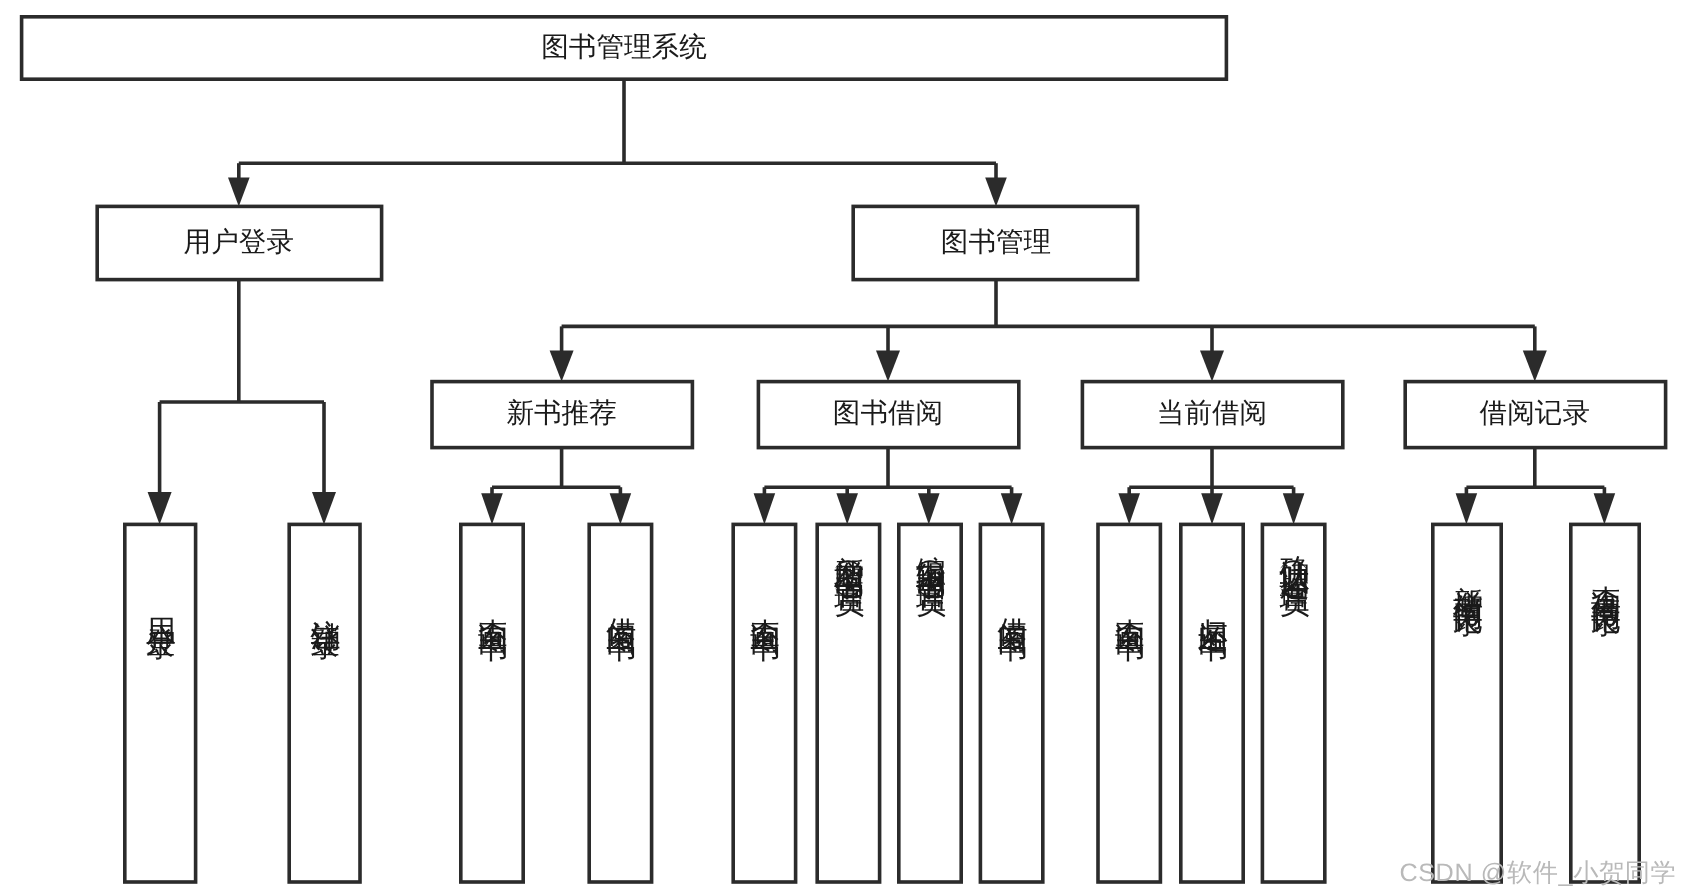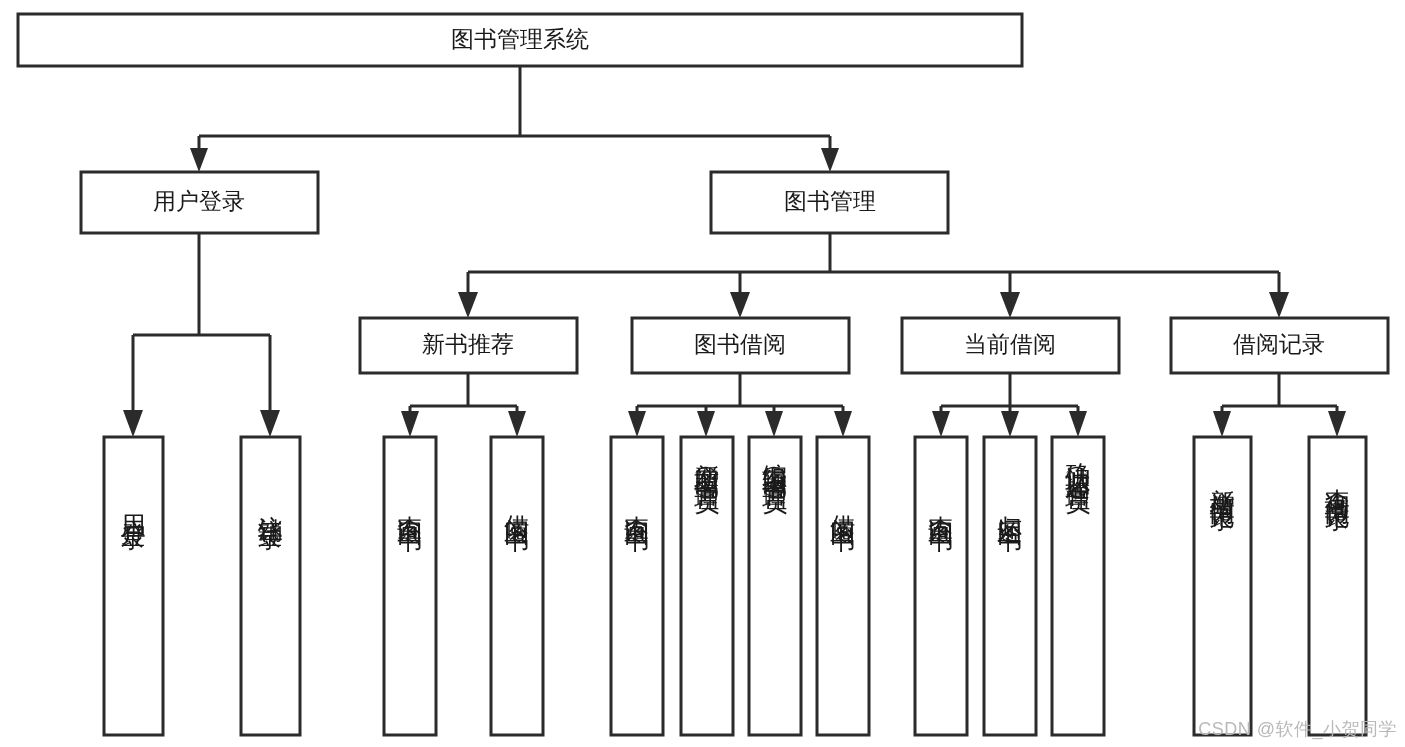--- a/index.html
+++ b/index.html
@@ -12,21 +12,21 @@
   .node-box{fill:#ffffff;stroke:#2b2b2b;stroke-width:3;}
   .link{stroke:#2b2b2b;stroke-width:3;fill:none;}
   .arrow-head{fill:#2b2b2b;stroke:none;}
   .node-label{
     font-family:"Liberation Sans","DejaVu Sans",sans-serif;
     font-size:23px;fill:#1a1a1a;dominant-baseline:middle;text-anchor:middle;
   }
   .watermark{
     position:absolute;right:8px;bottom:6px;
     font-family:"Liberation Sans","DejaVu Sans",sans-serif;
-    font-size:18px;color:#b9b9b9;letter-spacing:.5px;white-space:nowrap;
+    font-size:21px;color:#b9b9b9;letter-spacing:.5px;white-space:nowrap;
   }
   .vwrap{
     position:absolute;display:flex;align-items:flex-start;justify-content:center;
     pointer-events:none;
   }
   .vtext{
     writing-mode:vertical-rl;text-orientation:upright;
     font-family:"Liberation Sans","DejaVu Sans",sans-serif;
     font-size:25px;line-height:1.06;color:#1a1a1a;letter-spacing:4px;
     white-space:nowrap;

